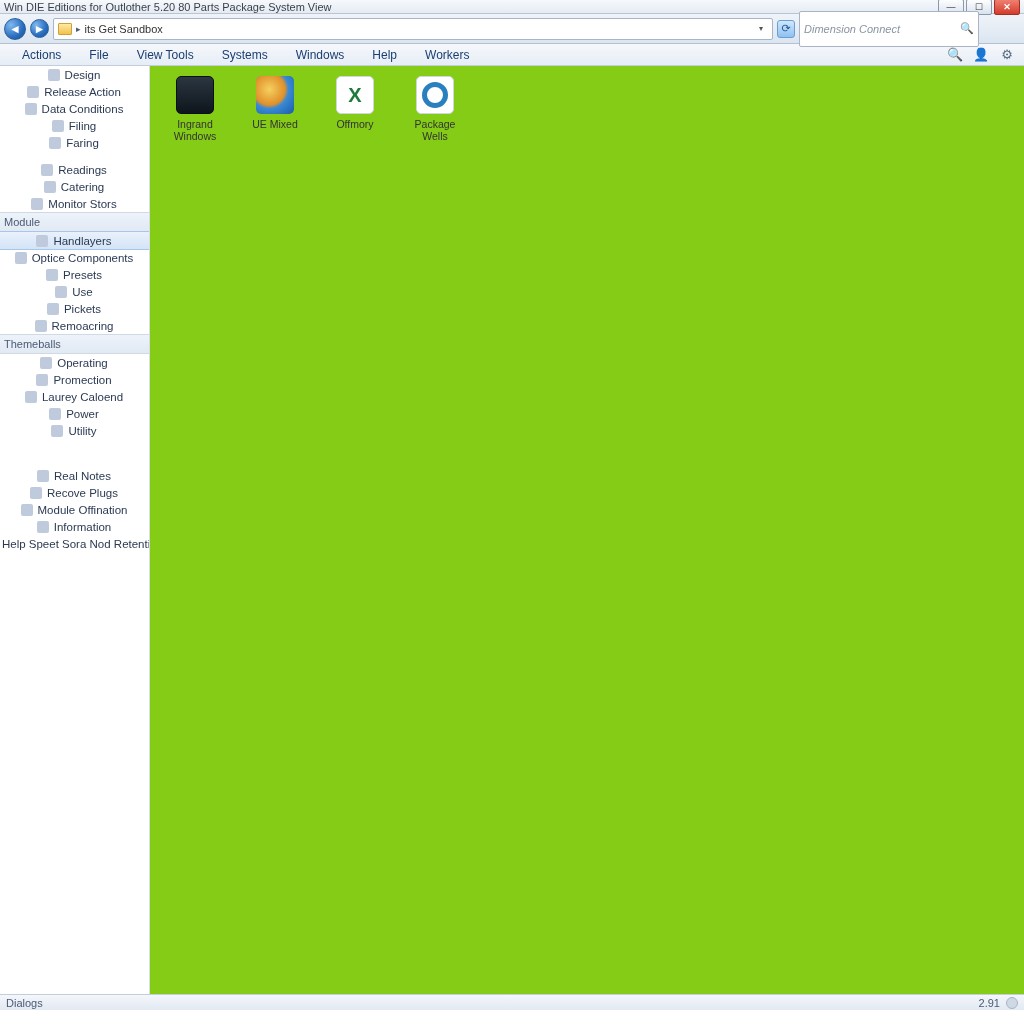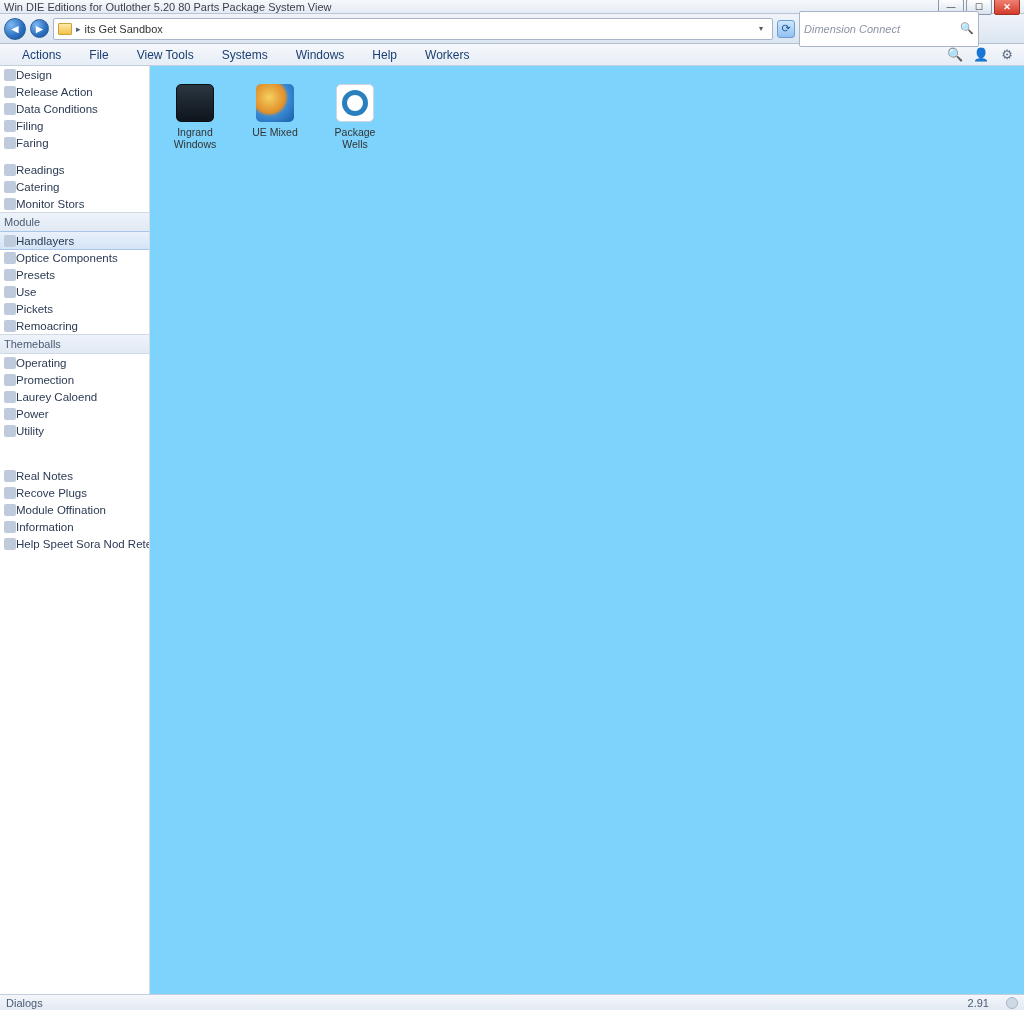--- a/index.html
+++ b/index.html
@@ -75,43 +75,44 @@
 
 .main { display:flex; height: calc(1024px - 22px - 30px - 24px - 20px); }
 .sidebar {
   width: 150px;
   background:#fff;
   border-right:1px solid #d6dde8;
   overflow:hidden;
   font-size: 11.5px; color:#2b3a53;
 }
 .side-item {
-  display:flex; align-items:center; 
+  display:flex; align-items:center; gap:5px;
   padding: 2.5px 5px 2.5px 4px;
   white-space:nowrap;
   cursor:default;
+  justify-content:center;
 }
 .side-item .ic { width:12px;height:12px; background:#bfcbdc; border-radius:2px; flex-shrink:0;}
 .side-header {
   padding: 3px 4px;
   background: linear-gradient(to bottom,#eef3fa,#e1e9f3);
   border-top:1px solid #d0d9e6; border-bottom:1px solid #d0d9e6;
   color:#4a5a74; font-size:11px;
 }
 .side-item.selected {
   background: linear-gradient(to bottom,#e9f1fb,#d4e4f7);
   border:1px solid #a8c5ea; border-left:none; border-right:none;
   margin:-1px 0;
 }
 .side-spacer { height: 10px; }
 .side-section-gap { height: 28px; }
 
 
 .content {
-  flex:1; background:#7dd3fc; padding: 18px 12px;
+  flex:1; background:#84cc16; padding: 10px 12px;
   display:flex; align-content:flex-start; flex-wrap:wrap; gap: 6px 14px;
 }
 .app-icon {
   width: 66px; display:flex; flex-direction:column; align-items:center;
   font-size: 10.5px; color:#333; text-align:center; cursor:default;
 }
 .app-icon .glyph {
   width:38px; height:38px; border-radius:5px; margin-bottom:4px;
   display:flex;align-items:center;justify-content:center; font-size:18px; color:#fff; font-weight:bold;
 }
@@ -125,21 +126,21 @@
 .app-icon .line { line-height:1.15; }
 
 
 .statusbar {
   height:16px;
   background:linear-gradient(to bottom,#f4f7fb,#e2e9f2);
   border-top:1px solid #c3cedd;
   display:flex; align-items:center; padding:0 6px;
   font-size:11px; color:#4a5a74;
 }
-.statusbar .right { margin-left:auto; display:flex; align-items:center; gap:17px;}
+.statusbar .right { margin-left:auto; display:flex; align-items:center; gap:6px;}
 .statusbar .dot { width:12px;height:12px;border-radius:50%;background:#cfd8e5;border:1px solid #a8b5c8;}
 
 .chev { font-size:9px; color:#4a5a74; }
 </style>
 </head>
 <body>
 
 <div class="titlebar">
   <span class="title-text">Win DIE Editions for Outlother 5.20 80 Parts Package System View</span>
   <div class="win-controls">
@@ -295,20 +296,24 @@
     <div class="app-icon">
         <div class="glyph g-dark"></div>
         <div class="line">Ingrand</div>
         <div class="line">Windows</div>
       </div>
       <div class="app-icon">
         <div class="glyph g-globe"></div>
         <div class="line">UE Mixed</div>
       </div>
       <div class="app-icon">
+        <div class="glyph g-excel"></div>
+        <div class="line">Offmory</div>
+      </div>
+      <div class="app-icon">
         <div class="glyph g-ring">
           <div class="ring"></div>
         </div>
         <div class="line">Package</div>
         <div class="line">Wells</div>
       </div>
   </div>
 </div>
 
 <div class="statusbar">

